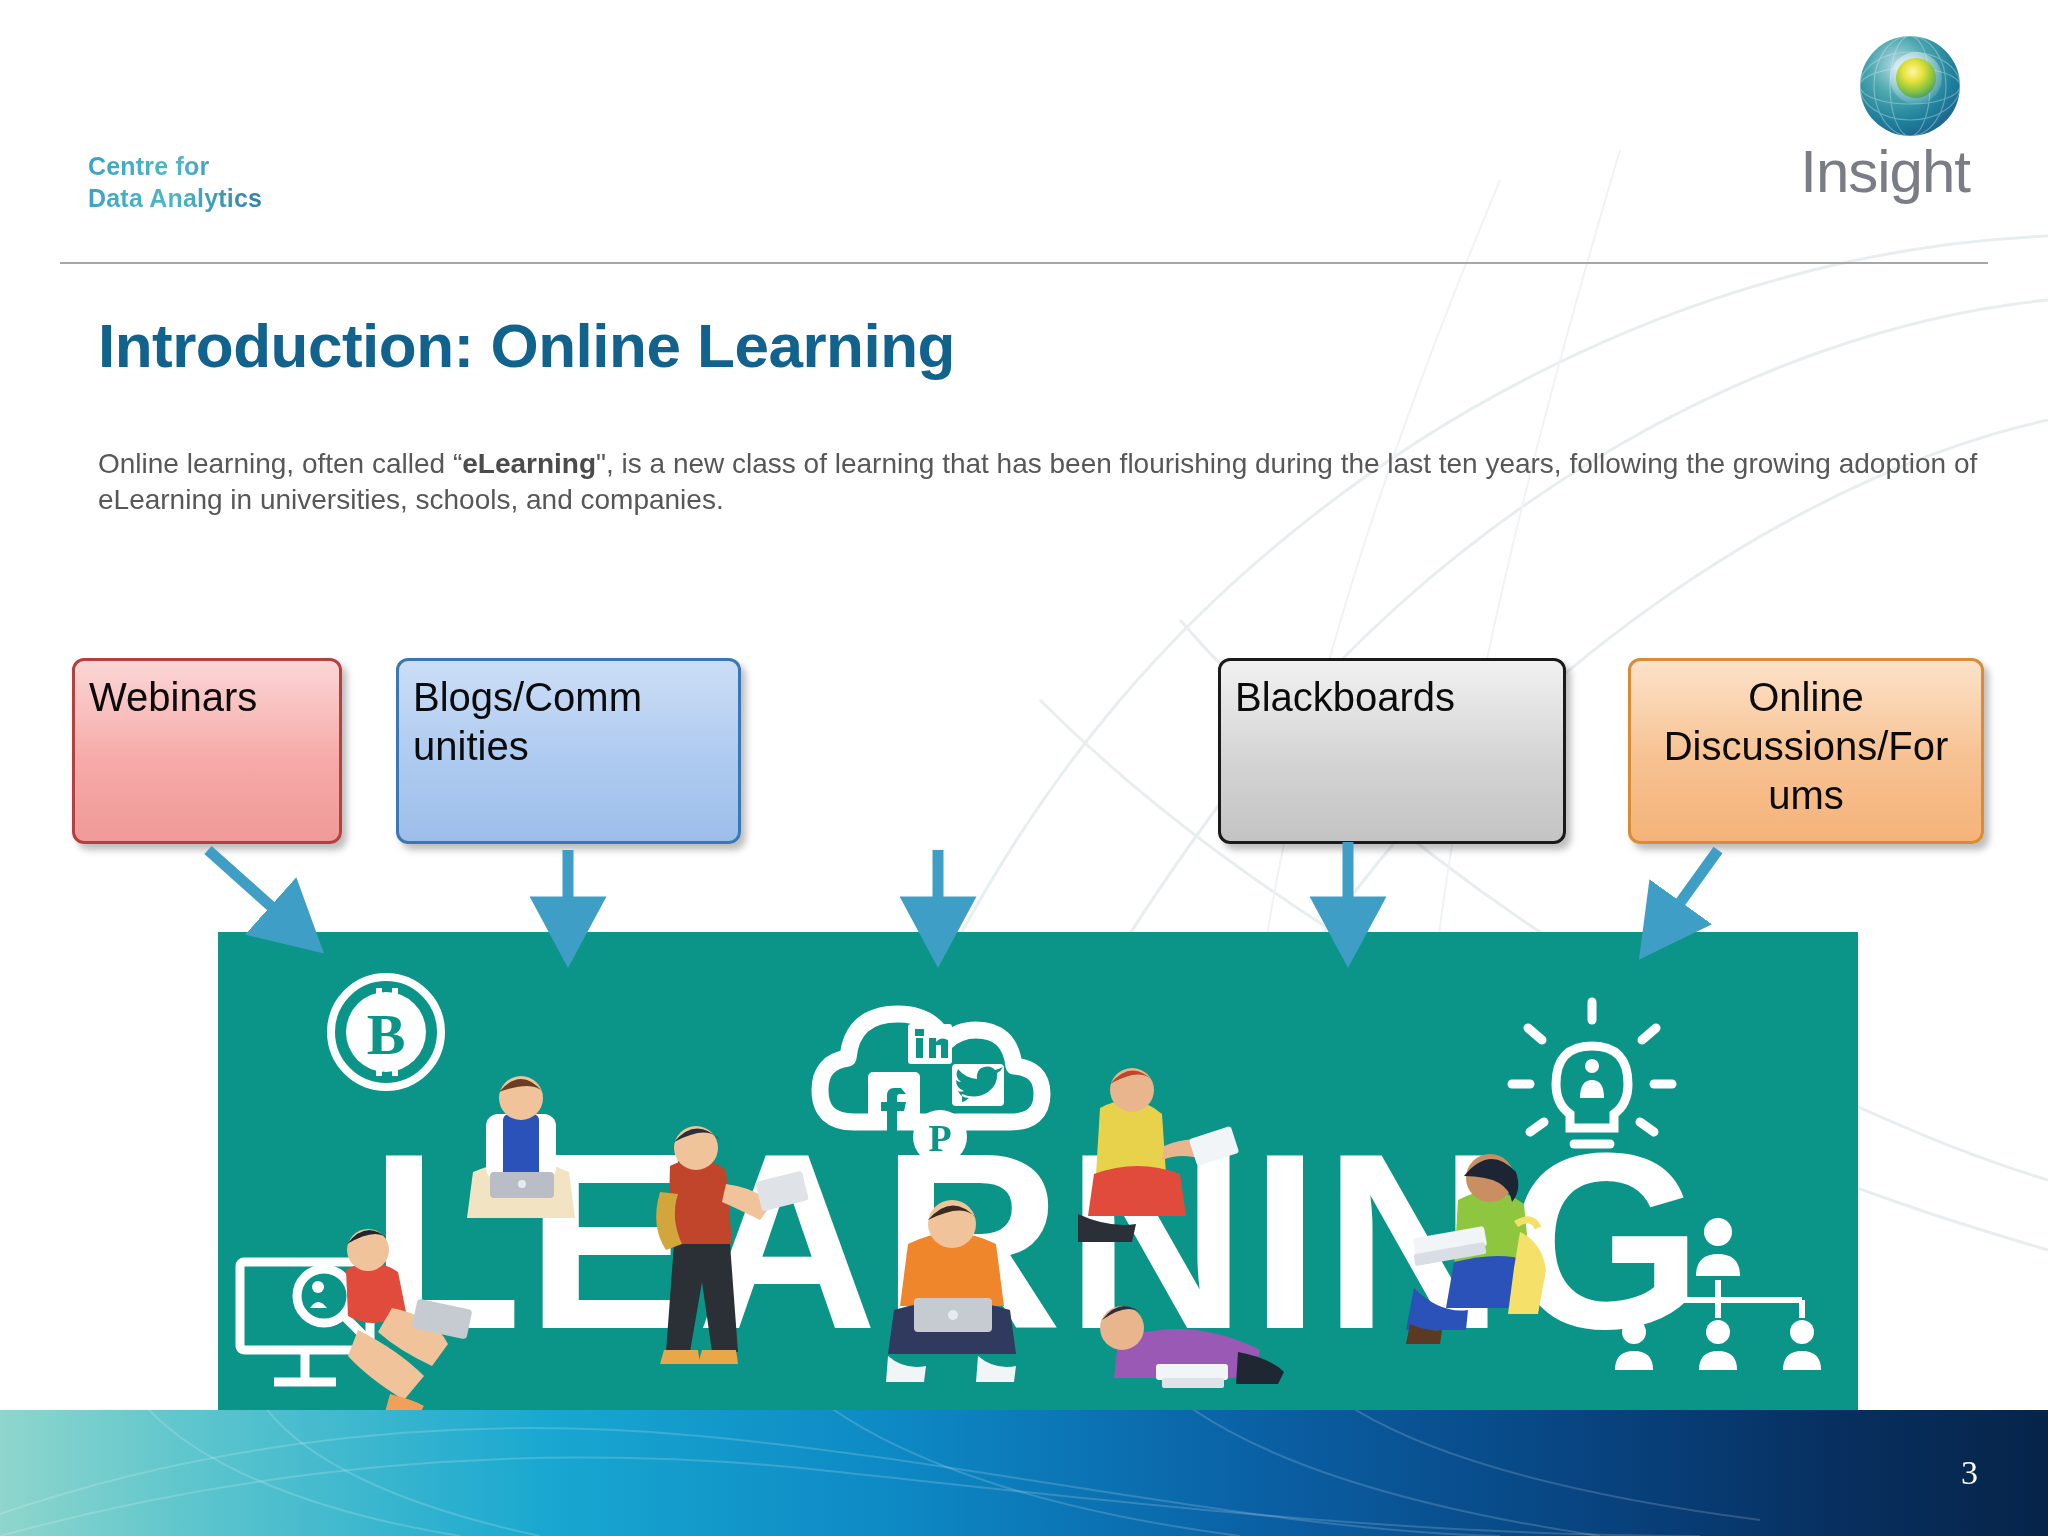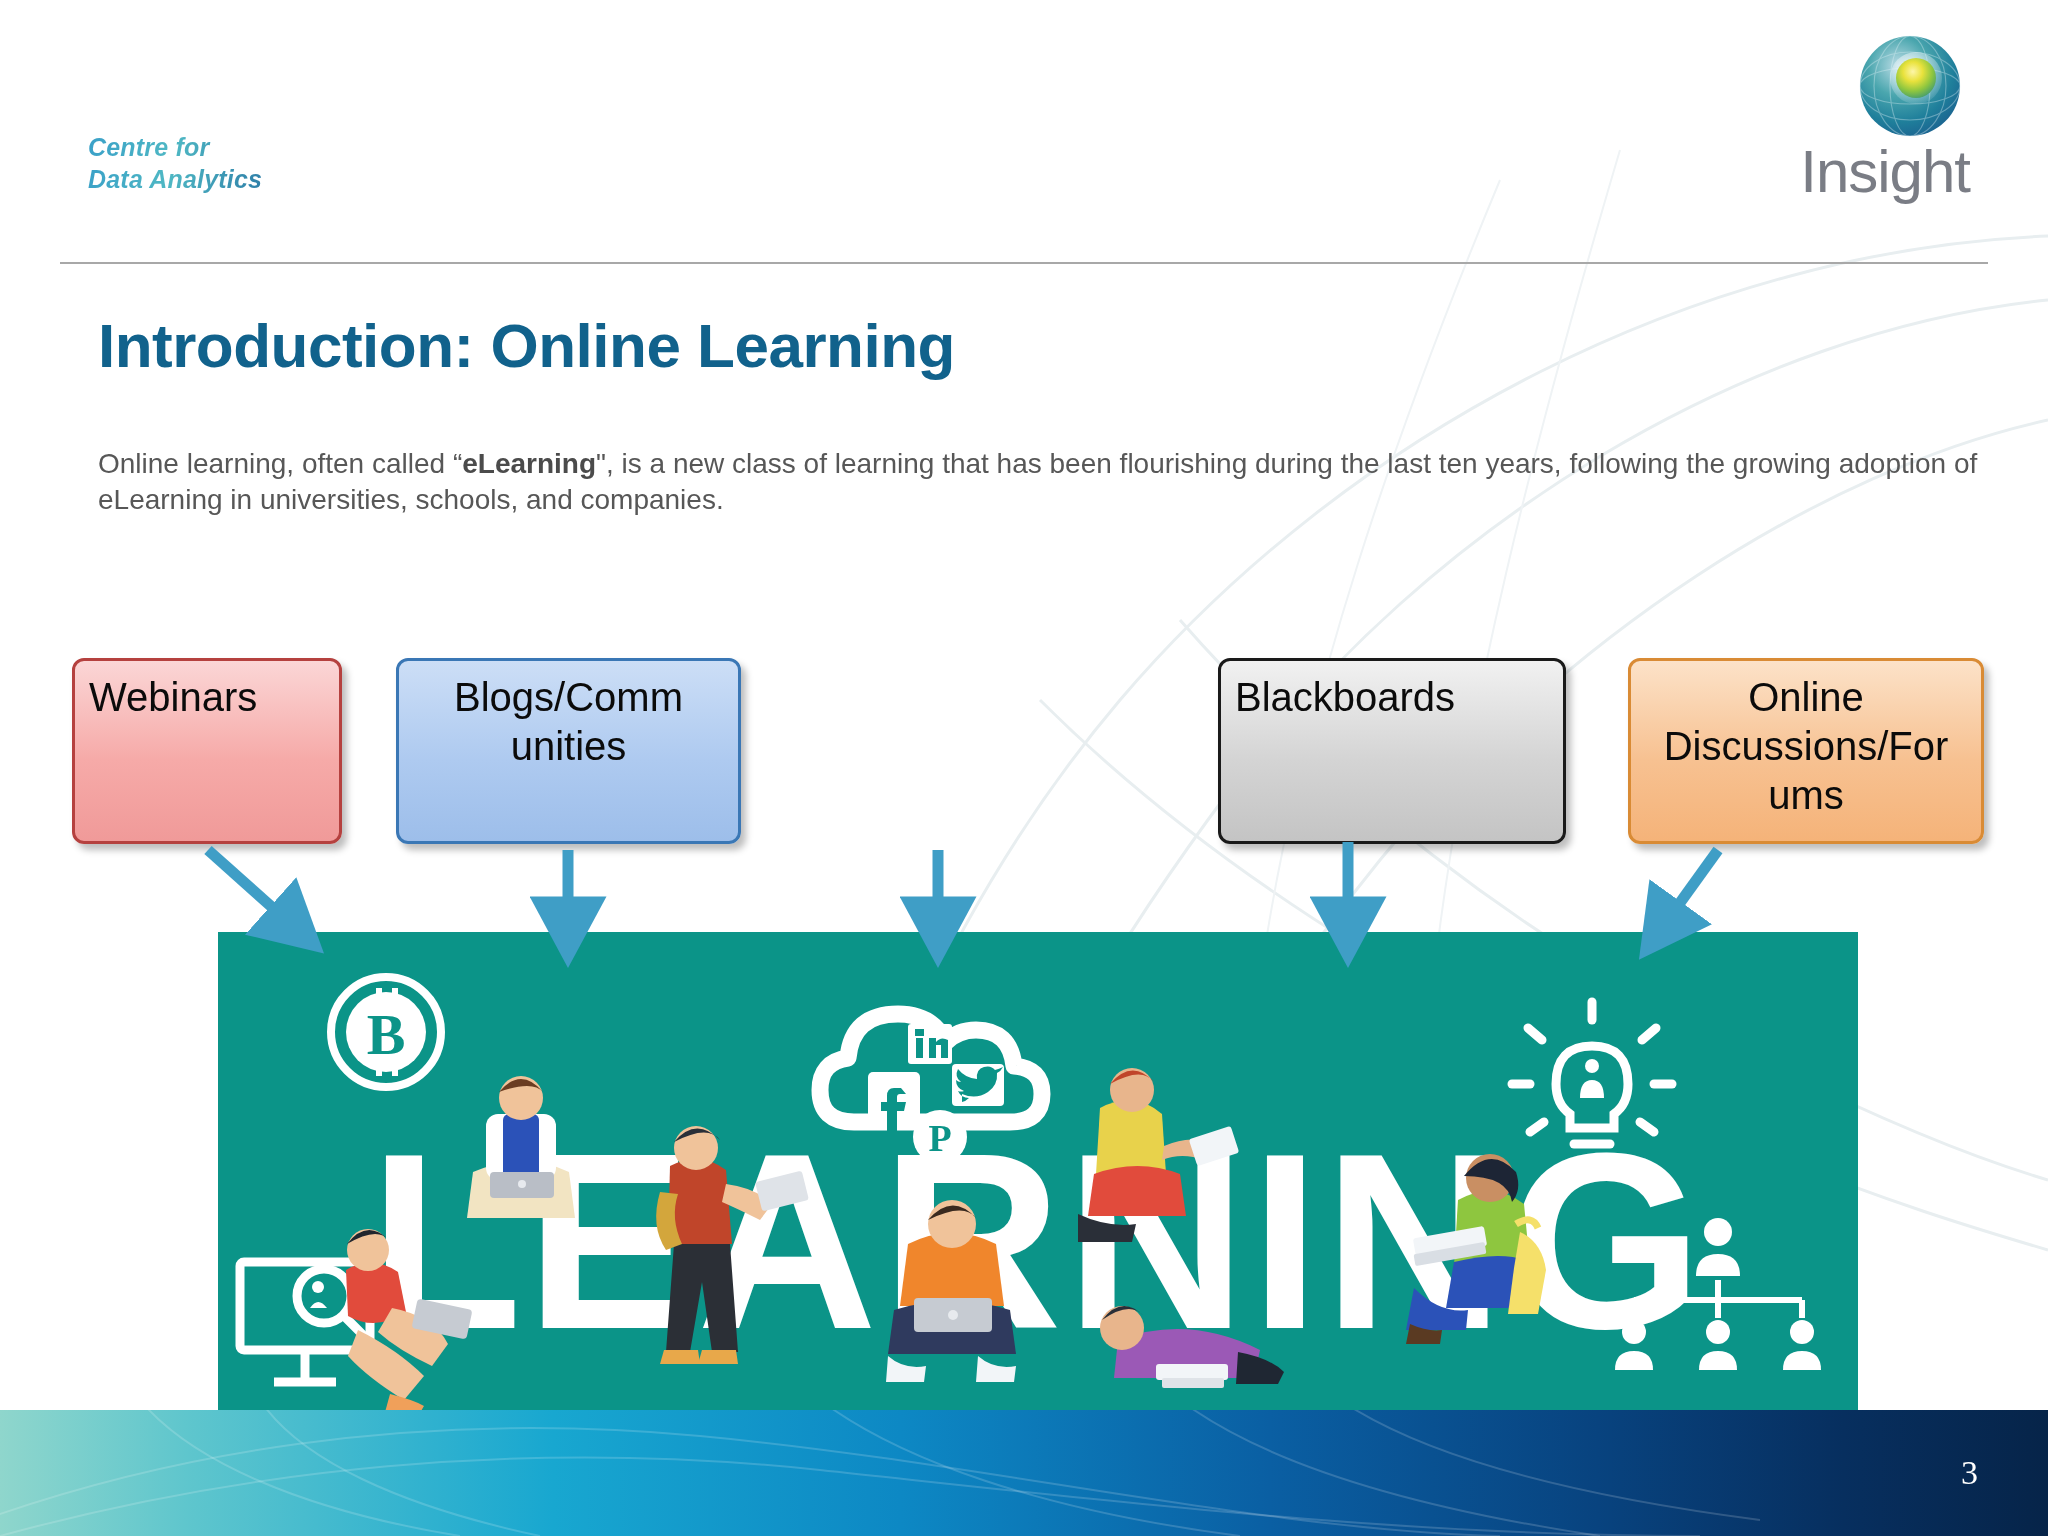--- a/index.html
+++ b/index.html
@@ -13,26 +13,26 @@
 
   
   .bg-swoosh{position:absolute;inset:0;z-index:0;pointer-events:none;}
 
   
   .hdr-rule{
     position:absolute;left:60px;top:262px;width:1928px;height:2px;
     background:#a8a8a8;z-index:3;
   }
   .cda-logo{
-    position:absolute;left:88px;top:131px;z-index:4;
+    position:absolute;left:88px;top:150px;z-index:4;
     font-family:"Liberation Sans", sans-serif;
     font-weight:bold;font-size:25px;line-height:1.28;
     letter-spacing:.2px;
     background:linear-gradient(100deg,#3aa0c8 0%,#4fb8c4 48%,#2f7fa8 100%);
-    -webkit-background-clip:text;background-clip:text;color:transparent;font-style:italic;
+    -webkit-background-clip:text;background-clip:text;color:transparent;
   }
   .insight-wrap{position:absolute;right:78px;top:34px;z-index:4;width:400px;height:190px;}
   .insight-word{
     position:absolute;left:0;bottom:22px;width:100%;text-align:right;
     font-family:"Liberation Sans", sans-serif;
     font-size:60px;color:#7a7d85;font-weight:400;letter-spacing:-1px;
     line-height:1;
   }
   .insight-orb{position:absolute;right:8px;top:0;width:104px;height:104px;}
 
@@ -66,21 +66,21 @@
     font-family:"Liberation Sans", sans-serif;
   }
   
   #box-0{left:72px;width:270px;
     background:linear-gradient(180deg,#fbd6d6 0%,#f6aaa8 55%,#f09a99 100%);
     border:3px solid #b5413f;}
   #box-0 .lbl{text-align:left;}
   #box-1{left:396px;width:345px;
     background:linear-gradient(180deg,#ccdef6 0%,#aecaf0 55%,#9dbeea 100%);
     border:3px solid #3a77b5;}
-  #box-1 .lbl{text-align:center;}
+  #box-1 .lbl{text-align:left;}
   #box-2{left:794px;width:368px;
     background:linear-gradient(180deg,#e8f6cf 0%,#d2eda1 55%,#c9e892 100%);
     border:3px solid #86ab3e;}
   #box-2 .lbl{text-align:left;}
   #box-3{left:1218px;width:348px;
     background:linear-gradient(180deg,#f1f1f1 0%,#d4d4d4 55%,#c4c4c4 100%);
     border:3px solid #1a1a1a;}
   #box-3 .lbl{text-align:left;}
   #box-4{left:1628px;width:356px;
     background:linear-gradient(180deg,#fbe0c4 0%,#f8c header 0%,#f6bd84 55%,#f4b073 100%);

